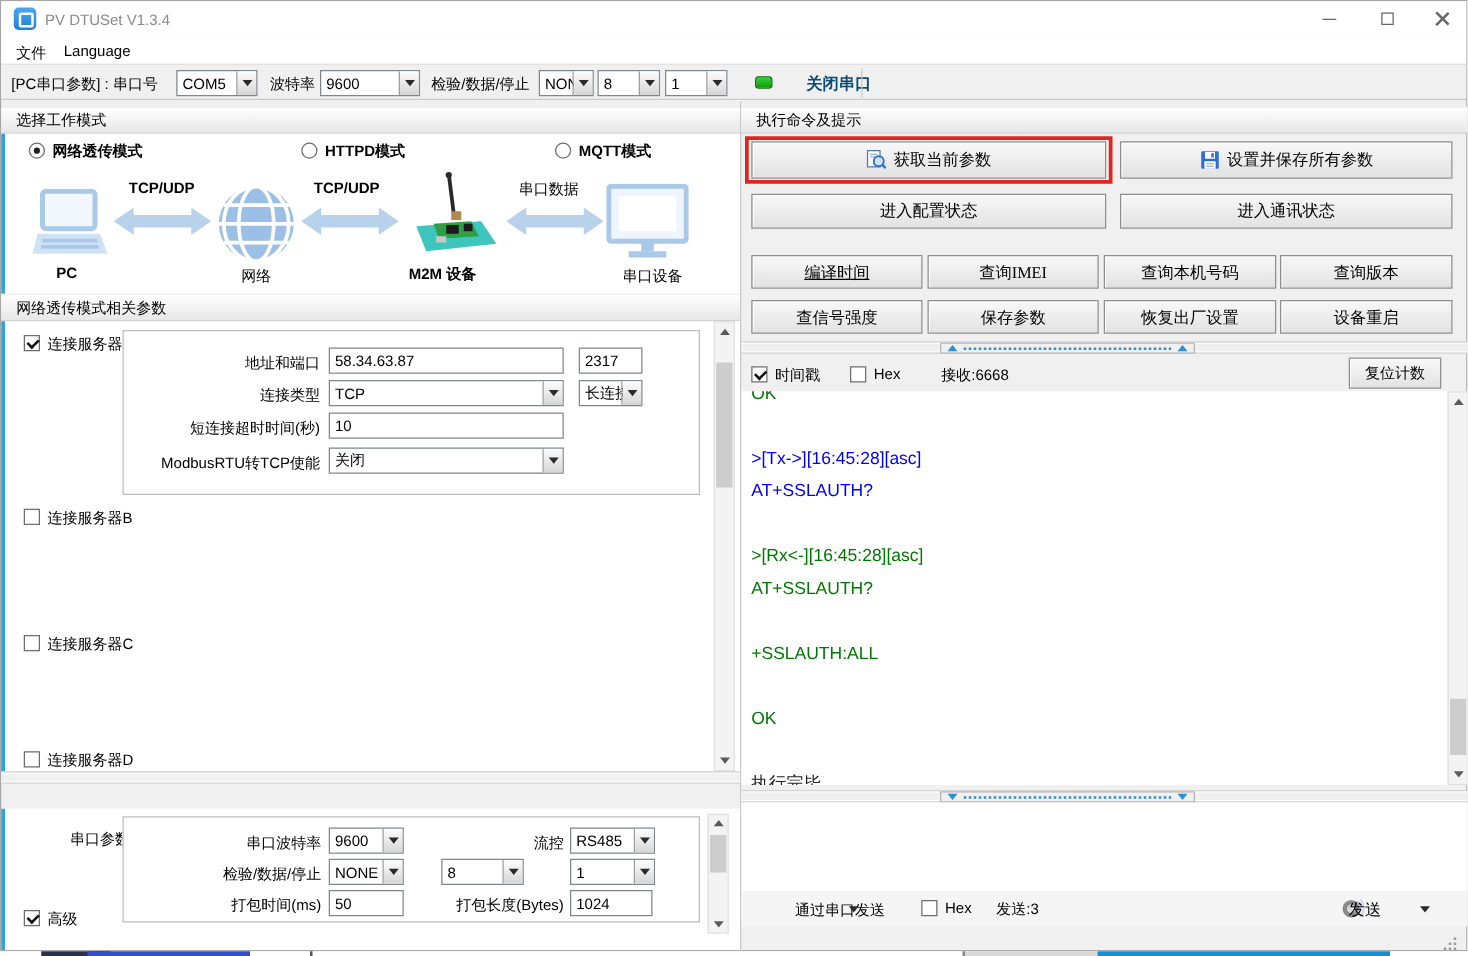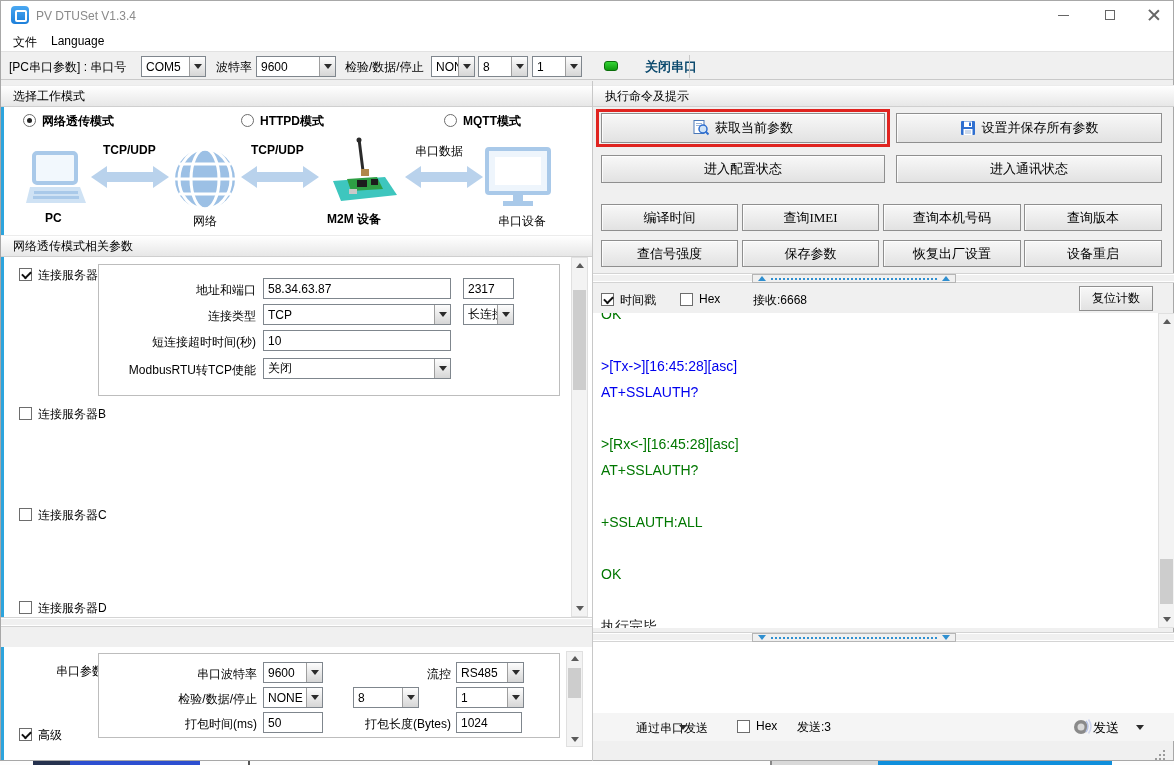--- a/index.html
+++ b/index.html
@@ -336,21 +336,21 @@
       <rect x="3.5" y="9" width="9" height="6" fill="#fff"></rect>
       <line x1="5" y1="11" x2="11" y2="11" stroke="#9ab4d8"></line>
           <line x1="5" y1="13" x2="11" y2="13" stroke="#9ab4d8"></line>
     </svg>
     <span>设置并保存所有参数</span>
   </div>
 
   <div class="btn" style="left:600px;top:154px;width:284px;height:28px;">进入配置状态</div>
   <div class="btn" style="left:895px;top:154px;width:266px;height:28px;">进入通讯状态</div>
 
-  <div class="btn" style="left:600px;top:203px;width:137px;height:27px;">编译时间</div>
+  <div class="btn" style="left:600px;top:203px;width:137px;height:27px;text-decoration:underline;">编译时间</div>
   <div class="btn" style="left:741px;top:203px;width:137px;height:27px;font-family:Liberation Serif, serif;">查询IMEI</div>
   <div class="btn" style="left:882px;top:203px;width:138px;height:27px;">查询本机号码</div>
   <div class="btn" style="left:1023px;top:203px;width:138px;height:27px;">查询版本</div>
 
   <div class="btn" style="left:600px;top:239px;width:137px;height:27px;">查信号强度</div>
   <div class="btn" style="left:741px;top:239px;width:137px;height:27px;">保存参数</div>
   <div class="btn" style="left:882px;top:239px;width:138px;height:27px;">恢复出厂设置</div>
   <div class="btn" style="left:1023px;top:239px;width:138px;height:27px;">设备重启</div>
 
   <div class="split" style="left:592px;top:272px;width:582px;">
@@ -410,21 +410,21 @@
     <div class="smalltri-dn" style="left:86px;top:12px;"></div>
     <div class="cb" style="left:144px;top:7px;"></div>
     <span class="lbl" style="left:163px;top:6px;">Hex</span>
     <span class="lbl" style="left:204px;top:6px;">发送:3</span>
     <svg class="abs" style="left:480px;top:4px;" width="19" height="19" viewBox="0 0 19 19">
       <circle cx="8" cy="10" r="7" fill="#8a8a8a"></circle>
       <circle cx="8" cy="10" r="3.5" fill="#d9d9d9"></circle>
       <path d="M13 4 q4 5 0 11" stroke="#b9c4e4" stroke-width="1.6" fill="none"></path>
       <path d="M15.5 2.5 q5 7 0 14" stroke="#cfd6ee" stroke-width="1.6" fill="none"></path>
     </svg>
-    <span class="lbl" style="left:500px;top:6px;font-size:13px;">发送</span>
+    <span class="lbl" style="left:486px;top:6px;font-size:13px;">发送</span>
     <div class="smalltri-dn" style="left:543px;top:12px;"></div>
   </div>
 
   <div class="grip" style="right:8px;bottom:8px;"></div>
 </div>
 
 <div class="abs" style="left:0;top:761px;width:1174px;height:4px;background:#fdfdfd;">
   <div class="abs" style="left:33px;top:0;width:55px;height:4px;background:#26324f;"></div>
   <div class="abs" style="left:70px;top:0;width:130px;height:4px;background:#2d4fd0;"></div>
   <div class="abs" style="left:248px;top:0;width:2px;height:4px;background:#555;"></div>

